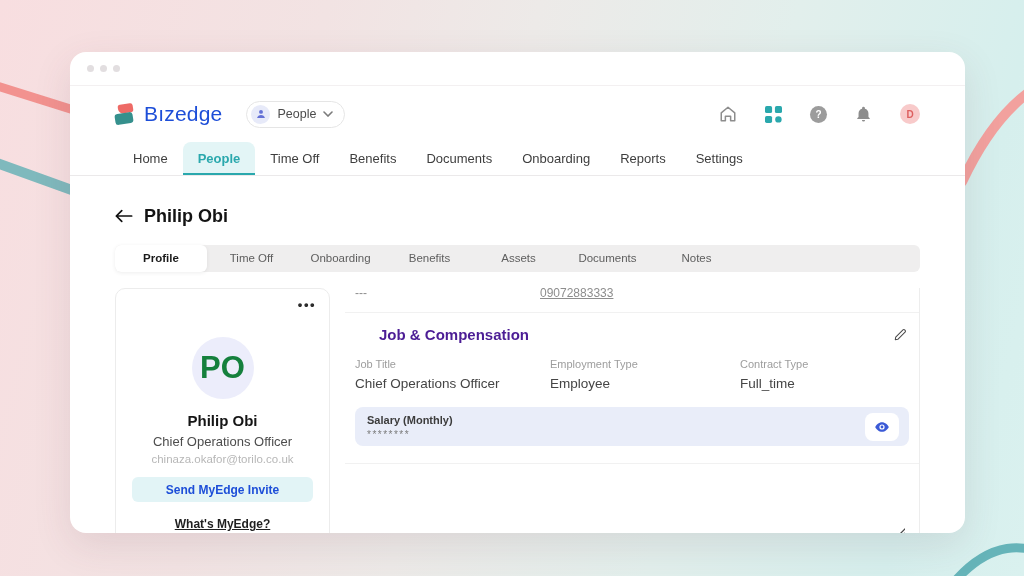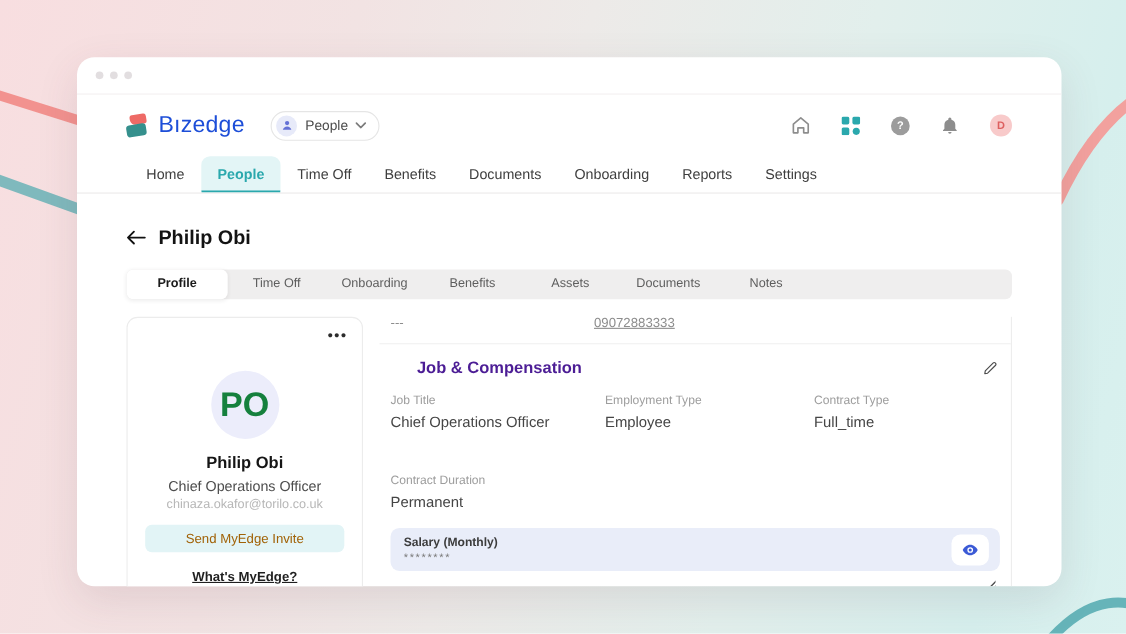--- a/index.html
+++ b/index.html
@@ -51,21 +51,21 @@
 
   .content-row { display:flex; gap:15px; margin:16px 45px 0; height:245px; }
 
   
   .pcard { position:relative; width:215px; min-width:215px; height:262px; border:1px solid #ececec; border-radius:10px; background:#fff; }
   .card-menu { position:absolute; top:8px; right:13px; font-size:13px; font-weight:800; letter-spacing:1.5px; color:#2c2c2c; cursor:pointer; }
   .card-avatar { width:62px; height:62px; border-radius:50%; background:#ecedfb; color:#15803d; font-size:31px; font-weight:700; display:flex; align-items:center; justify-content:center; margin:48px auto 0; }
   .card-name { text-align:center; font-size:15px; font-weight:800; color:#151515; margin-top:13px; }
   .card-role { text-align:center; font-size:13px; color:#4d4d4d; margin-top:5px; }
   .card-email { text-align:center; font-size:11.5px; color:#b7b7b7; margin-top:4px; }
-  .invite-btn { margin:12px 16px 0; height:25px; background:#e2f4f6; color:#a16207; font-size:12px; font-weight:400; border-radius:6px; display:flex; align-items:center; justify-content:center; cursor:pointer; }
+  .invite-btn { margin:12px 16px 0; height:25px; background:#e2f4f6; color:#1d4ed8; font-size:12px; font-weight:700; border-radius:6px; display:flex; align-items:center; justify-content:center; cursor:pointer; }
   .myedge-link { display:block; text-align:center; font-size:12px; font-weight:700; color:#1f1f1f; text-decoration:underline; margin-top:15px; cursor:pointer; }
 
   
   .panel { position:relative; flex:1; border-right:1px solid #ededed; }
   .clipped-row { position:relative; height:14px; }
   .clipped-left { position:absolute; left:10px; top:-2px; font-size:12px; color:#8d8d8d; }
   .clipped-phone { position:absolute; left:195px; top:-2px; font-size:12px; color:#8d8d8d; text-decoration:underline; cursor:pointer; }
   .hdiv { height:1px; background:#f1f1f1; }
   .d1 { margin-top:10px; }
   .section-head { display:flex; justify-content:space-between; align-items:center; margin:13px 12px 0 10px; }
@@ -208,24 +208,20 @@
           <div class="f-value">Chief Operations Officer</div>
         </div>
         <div>
           <div class="f-label">Employment Type</div>
           <div class="f-value">Employee</div>
         </div>
         <div>
           <div class="f-label">Contract Type</div>
           <div class="f-value">Full_time</div>
         </div>
-        <div>
-          <div class="f-label">Contract Duration</div>
-          <div class="f-value">Permanent</div>
-        </div>
       </div>
 
       <div class="salary-row">
         <div class="salary-label">Salary (Monthly)</div>
         <div class="salary-value">********</div>
         <span class="eye-btn">
           <svg width="16" height="16" viewBox="0 0 16 16">
               <path d="M8 3.2C4.9 3.2 2.3 5.6 1.2 8c1.1 2.4 3.7 4.8 6.8 4.8s5.7-2.4 6.8-4.8C13.7 5.6 11.1 3.2 8 3.2z" fill="#3b5ad6"></path>
               <circle cx="8" cy="8" r="2.6" fill="#fff"></circle>
               <circle cx="8" cy="8" r="1.4" fill="#3b5ad6"></circle>

